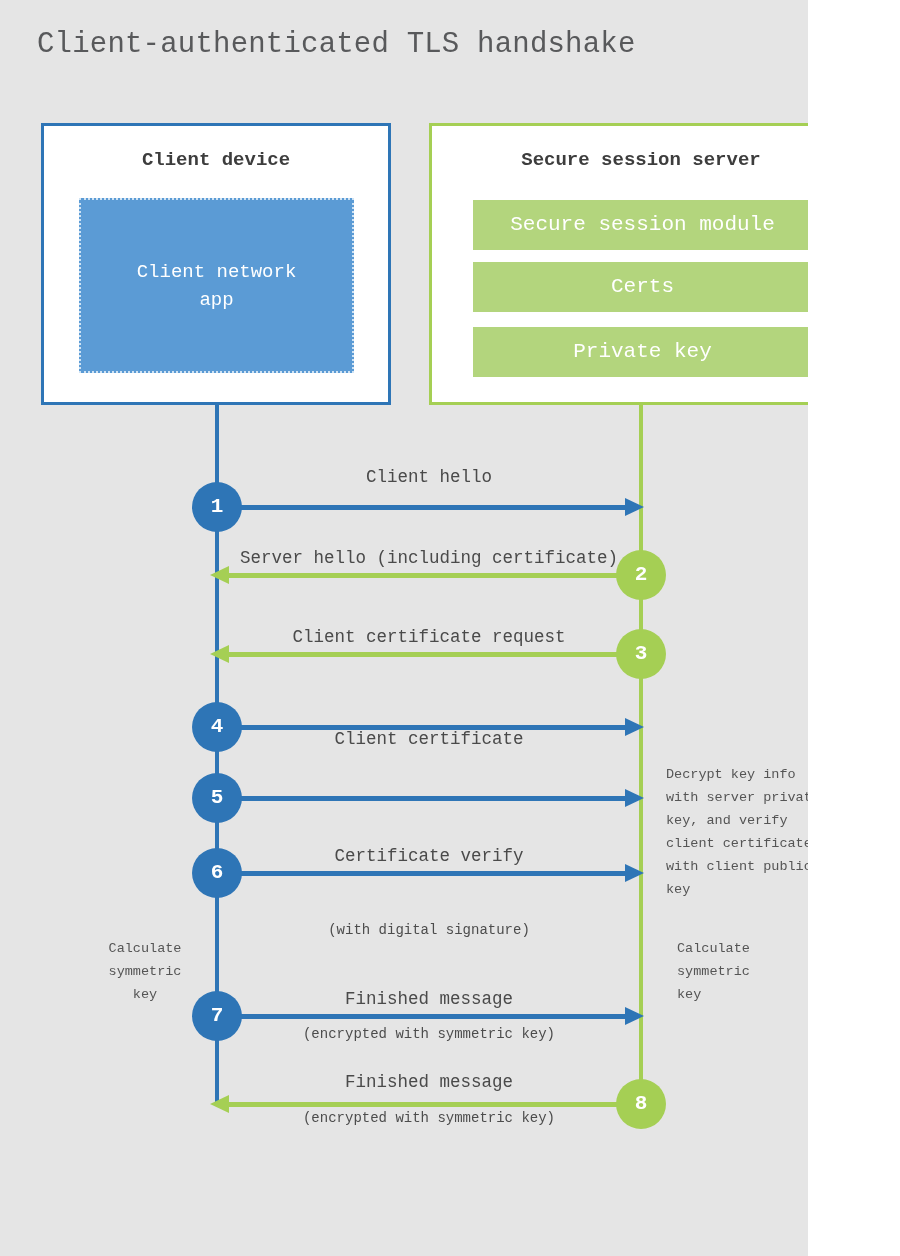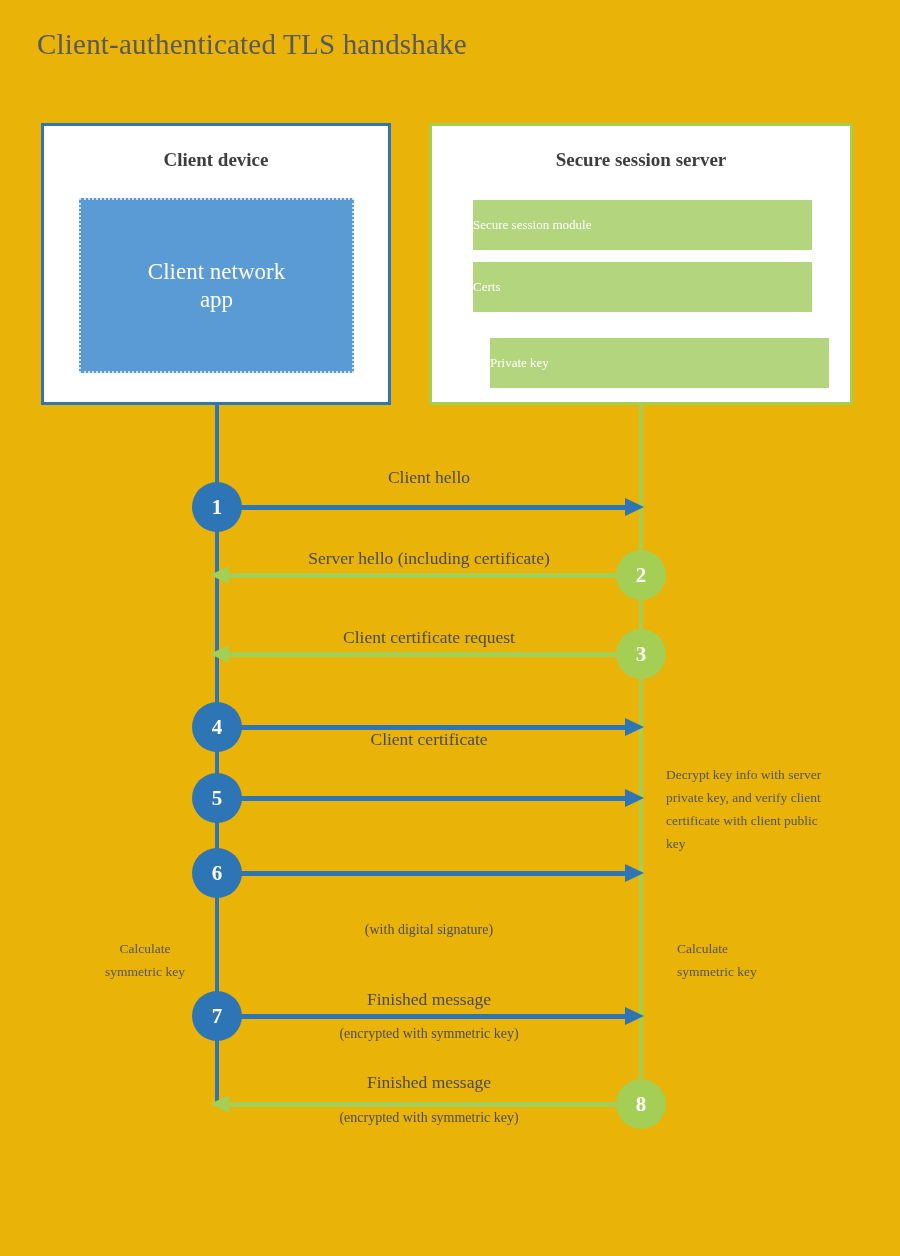--- a/index.html
+++ b/index.html
@@ -1,29 +1,29 @@
 <!DOCTYPE html>
 <html><head>
 <meta charset="utf-8">
 <style>
   html,body{margin:0;padding:0;background:#ffffff;}
-  .canvas{position:relative;width:900px;height:1256px;background:#eab308;overflow:hidden;
-          font-family:Liberation Serif, serif;}
+  .canvas{position:relative;width:808px;height:1256px;background:#e5e5e5;overflow:hidden;
+          font-family:Liberation Mono, monospace;}
   .title{position:absolute;left:37px;top:28px;font-size:29px;font-weight:300;color:#58595b;
          letter-spacing:.2px;margin:0;}
   
   .actor{position:absolute;top:123px;height:282px;box-sizing:border-box;background:#fff;}
   .actor-client{left:41px;width:350px;border:3px solid #2e75b6;}
   .actor-server{left:429px;width:424px;border:3px solid #a5cf54;}
   .actor-title{margin-top:23px;text-align:center;font-size:19px;font-weight:bold;color:#3d3d3d;}
   .app-box{position:absolute;left:35px;top:72px;width:275px;height:175px;background:#5b9bd5;
            border:2px dotted #cfe3f4;box-sizing:border-box;display:flex;align-items:center;justify-content:center;}
-  .app-box span{display:block;width:170px;text-align:center;color:#ffffff;font-size:23px;line-height:28px;}
+  .app-box span{display:block;width:170px;text-align:center;color:#ffffff;font-size:19px;line-height:28px;}
   .srv-bar{position:absolute;left:41px;width:339px;height:50px;background:#b3d57d;color:#ffffff;
-           text-align:left;line-height:50px;font-size:13px;}
+           text-align:center;line-height:50px;font-size:21px;}
   
   .vline{position:absolute;top:404px;width:4px;z-index:1;}
   .vline-blue{left:215px;height:702px;background:#2e75b6;}
   .vline-green{left:639px;height:706px;background:#a5cf54;}
   
   .circle{position:absolute;width:50px;height:50px;border-radius:50%;z-index:3;color:#ffffff;
           font-size:21px;font-weight:bold;text-align:center;line-height:50px;}
   .c-blue{left:192px;background:#2e75b6;}
   .c-green{left:616px;background:#a5cf54;}
   
@@ -53,21 +53,21 @@
     <div class="actor-title">Client device</div>
     <div class="app-box">
       <span>Client network app</span>
     </div>
   </div>
 
   <div class="actor actor-server">
     <div class="actor-title">Secure session server</div>
     <div class="srv-bar" style="top:74px;">Secure session module</div>
     <div class="srv-bar" style="top:136px;">Certs</div>
-    <div class="srv-bar" style="top:212px;margin-left:17px;">Private key</div>
+    <div class="srv-bar" style="top:201px;">Private key</div>
   </div>
 
   <div class="vline vline-blue"></div>
   <div class="vline vline-green"></div>
 
   <div class="msg" style="top:467px;">Client hello</div>
   <div class="hline h-blue" style="top:505px;"></div>
   <div class="ah ah-r" style="top:498px;"></div>
   <div class="circle c-blue" style="top:482px;">1</div>
 
@@ -83,20 +83,21 @@
 
   <div class="msg" style="top:697px;margin-top:32px;">Client certificate</div>
   <div class="hline h-blue" style="top:725px;"></div>
   <div class="ah ah-r" style="top:718px;"></div>
   <div class="circle c-blue" style="top:702px;">4</div>
 
   <div class="hline h-blue" style="top:796px;"></div>
   <div class="ah ah-r" style="top:789px;"></div>
   <div class="circle c-blue" style="top:773px;">5</div>
 
+  <div class="msg" style="top:846px;">Certificate verify</div>
   <div class="hline h-blue" style="top:871px;"></div>
   <div class="ah ah-r" style="top:864px;"></div>
   <div class="circle c-blue" style="top:848px;">6</div>
   <div class="sub" style="top:882px;margin-top:40px;">(with digital signature)</div>
 
   <div class="note note-decrypt">Decrypt key info with server private key, and verify client certificate with client public key</div>
   <div class="note note-calc-l">Calculate symmetric key</div>
   <div class="note note-calc-r">Calculate symmetric key</div>
 
   <div class="msg" style="top:989px;">Finished message</div>

